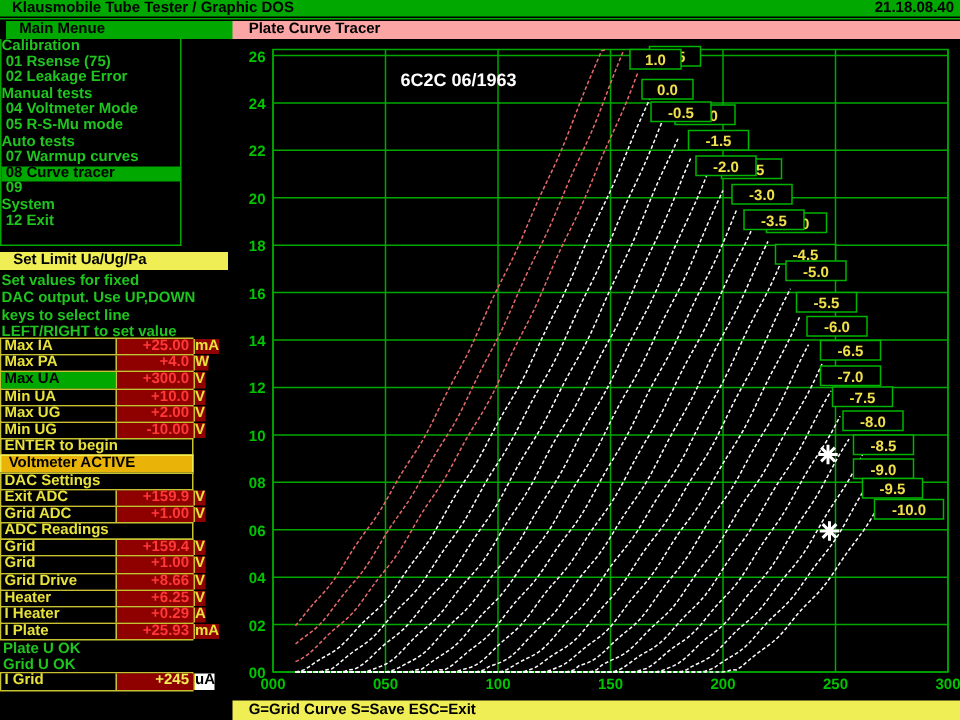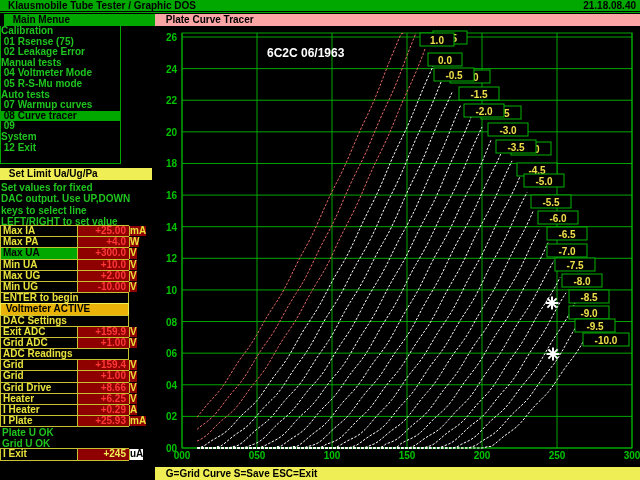--- a/index.html
+++ b/index.html
@@ -149,21 +149,21 @@
         <div class="unit">A</div>
       </div>
       <div class="r ">
         <div class="lab">I Plate</div>
         <div class="val">+25.93</div>
         <div class="unit">mA</div>
       </div>
       <div class="ok">Plate U OK</div>
       <div class="ok">Grid U OK</div>
       <div class="r ">
-        <div class="lab">I Exit</div>
+        <div class="lab">I Grid</div>
         <div class="val vy">+245</div>
         <div class="unit uw">uA</div>
       </div>
     </div>
 
   <div id="chart-title"> Plate Curve Tracer</div>
   <div id="chart-area"><svg width="488" height="441">
         <line x1="30" y1="7" x2="30" y2="422" stroke="#00a800" stroke-width="1"></line>
         <line x1="105" y1="7" x2="105" y2="422" stroke="#00a800" stroke-width="1"></line>
         <line x1="180" y1="7" x2="180" y2="422" stroke="#00a800" stroke-width="1"></line>

